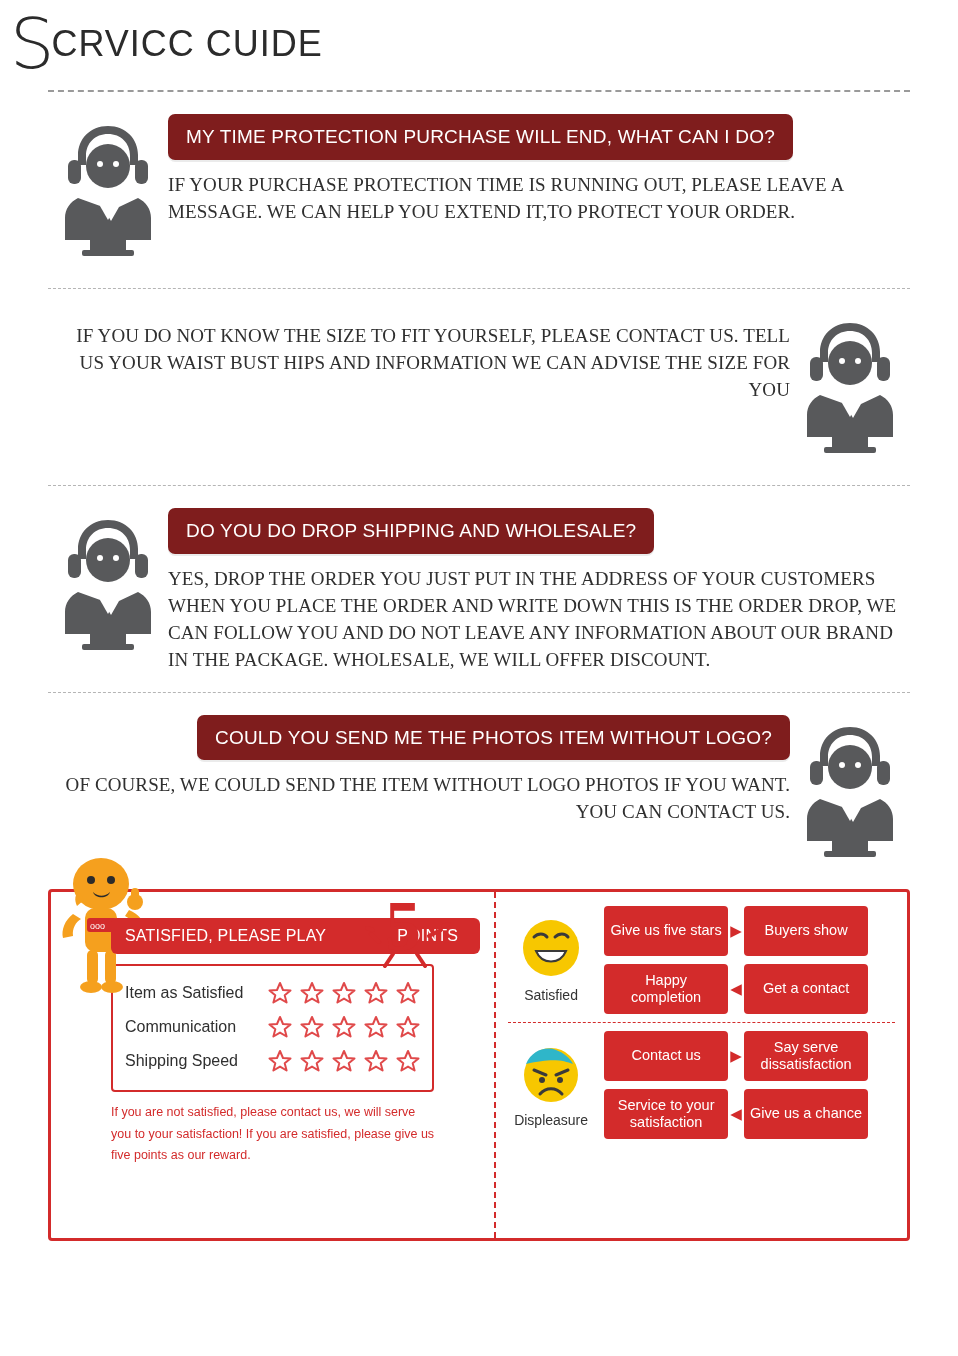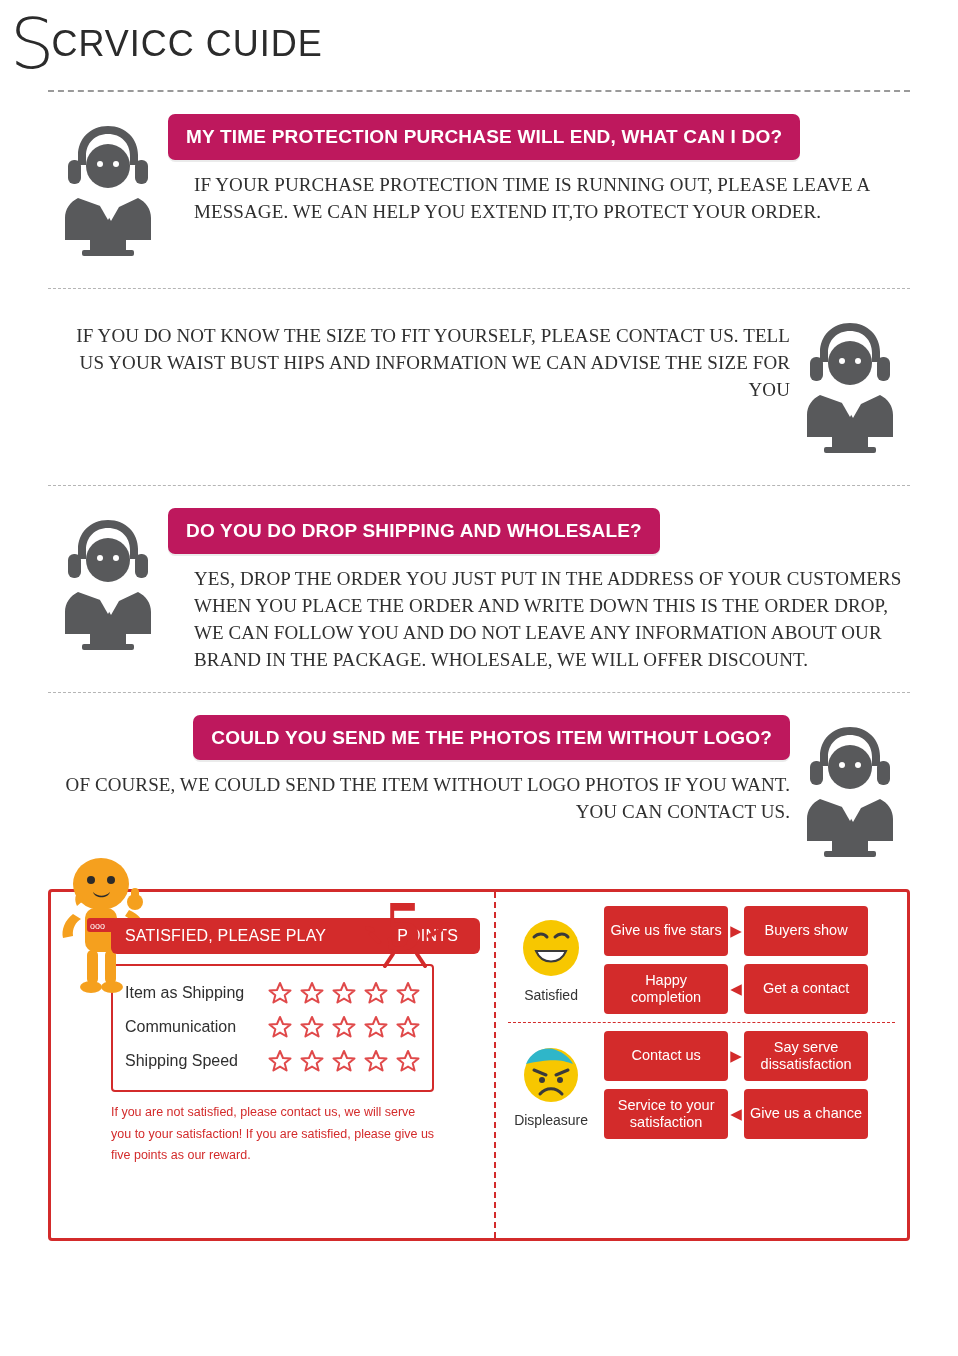--- a/index.html
+++ b/index.html
@@ -66,39 +66,39 @@
     justify-content: center;
     padding-top: 6px;
   }
   .faq-body { flex: 1 1 auto; }
 
   .faq-row.right .avatar { order: 2; }
   .faq-row.right .faq-body { order: 1; }
 
   .qbar {
     display: inline-block;
-    background: #be185d;
+    background: #7f1d1d;
     color: #fff;
     font-size: 19px;
-    font-weight: 700;
+    font-weight: 400;
     letter-spacing: .2px;
     padding: 11px 18px;
     border-radius: 7px;
     line-height: 1.25;
     box-shadow: 0 2px 0 rgba(0,0,0,.08);
   }
   .answer {
     font-family: "Liberation Serif", serif;
     font-size: 19px;
     line-height: 1.42;
     color: #2f2f2f;
     margin-top: 12px;
     letter-spacing: .1px;
   }
-  .ta-left   { text-align: left; margin-left: 26px; }
+  .ta-left   { text-align: left; }
   .ta-right  { text-align: right; }
   .qwrap-center { text-align: center; }
   .qwrap-right  { text-align: right; }
 
   
   .bottom {
     margin: 0 48px 0 48px;
     border: 3px solid #d32b2b;
     border-radius: 4px;
     height: 352px;
@@ -366,21 +366,21 @@
           <path d="M54 70 L62 82"></path>
           <path d="M10 46 L4 44"></path>
           <path d="M80 42 L86 40"></path>
         </g>
         <text x="22" y="66" font-family="Liberation Serif, serif" font-size="72" font-weight="bold" fill="#d32b2b">5</text>
       </svg>
     </div>
 
     <div class="rate-box">
       <div class="rate-row">
-        <div class="rate-label">Item as Shipping</div>
+        <div class="rate-label">Item as Satisfied</div>
         <div class="stars">
           <svg class="star" viewBox="0 0 24 24">
               <path d="M12 2l3 7 7.5.4-5.8 4.8 1.9 7.3L12 17.6 5.4 21.5l1.9-7.3L1.5 9.4 9 9z" fill="none" stroke="#e0494a" stroke-width="2" stroke-linejoin="round"></path>
             </svg>
           <svg class="star" viewBox="0 0 24 24">
               <path d="M12 2l3 7 7.5.4-5.8 4.8 1.9 7.3L12 17.6 5.4 21.5l1.9-7.3L1.5 9.4 9 9z" fill="none" stroke="#e0494a" stroke-width="2" stroke-linejoin="round"></path>
             </svg>
           <svg class="star" viewBox="0 0 24 24">
               <path d="M12 2l3 7 7.5.4-5.8 4.8 1.9 7.3L12 17.6 5.4 21.5l1.9-7.3L1.5 9.4 9 9z" fill="none" stroke="#e0494a" stroke-width="2" stroke-linejoin="round"></path>
             </svg>

